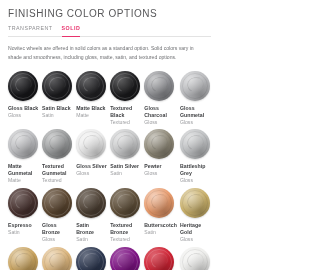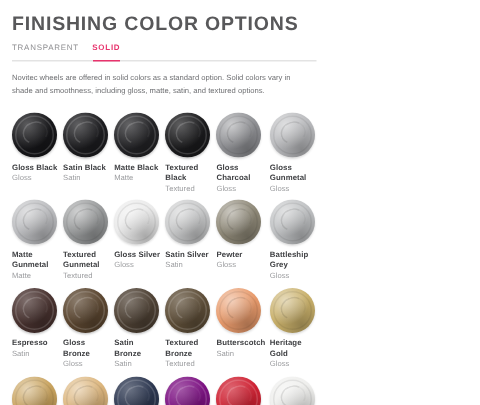--- a/index.html
+++ b/index.html
@@ -6,24 +6,24 @@
   html, body {
     margin: 0; padding: 0;
     width: 218px; height: 270px;
     background: #ffffff;
     font-family: "Liberation Sans", sans-serif;
     overflow: hidden;
   }
   .page { width: 218px; height: 270px; padding: 8px 7px 0 7px; position: relative; }
 
   .section-title {
-    font-size: 13px;
+    font-size: 10px;
     letter-spacing: 0.55px;
     color: #58585a;
-    font-weight: 700;
+    font-weight: 400;
     margin: 0 0 6px 1px;
   }
 
   .tabs {
     display: flex;
     align-items: flex-end;
     gap: 9px;
     margin-left: 1px;
     border-bottom: 1px solid #e3e3e3;
     padding-bottom: 3px;

